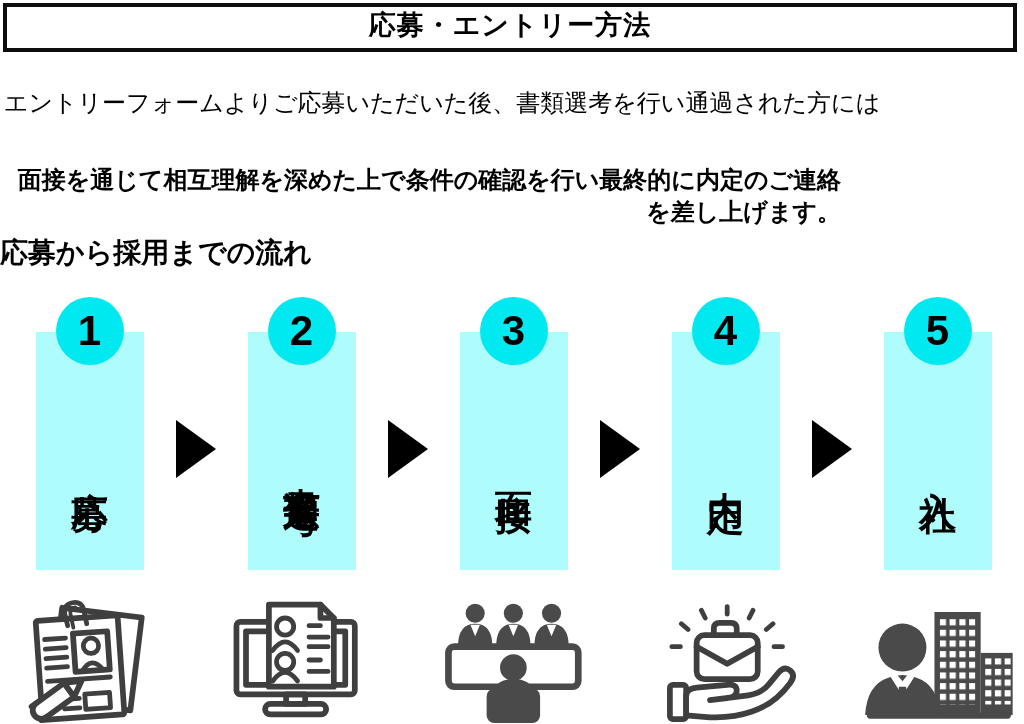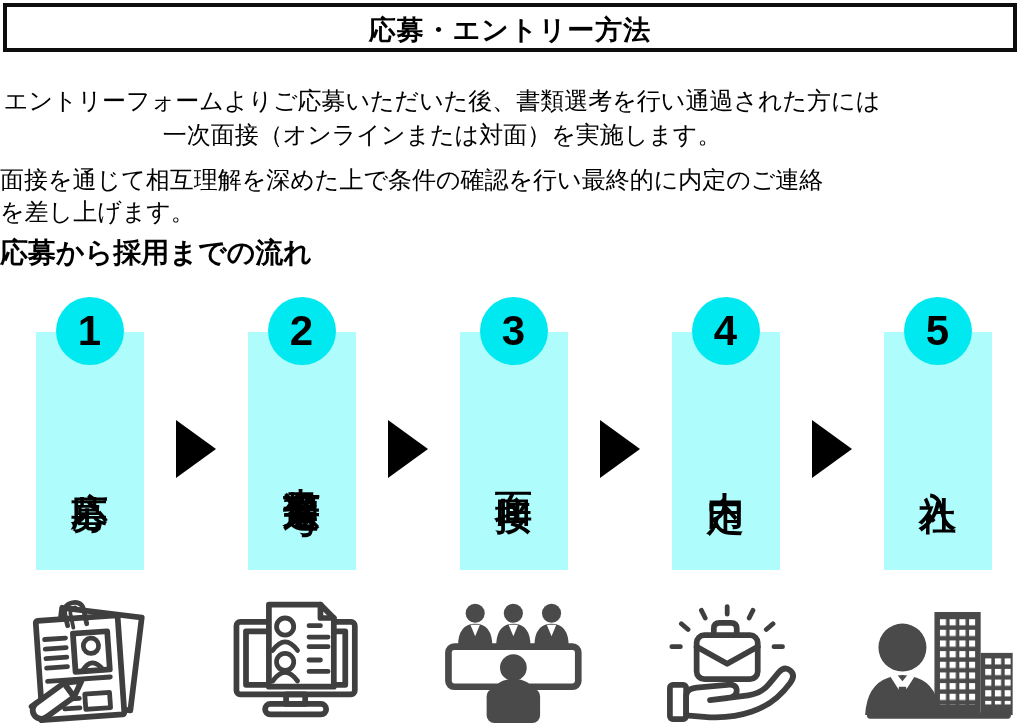--- a/index.html
+++ b/index.html
@@ -3,30 +3,30 @@
 <meta charset="utf-8">
 <style>
   html,body{margin:0;padding:0;}
   body{
     width:1024px;height:724px;position:relative;overflow:hidden;
     background:#ffffff;color:#000;
     font-family:"Liberation Sans","DejaVu Sans",sans-serif;
   }
   .title-box{
     position:absolute;left:3px;top:3px;width:1006px;height:41px;
-    border:4px solid #0d0d0d;display:flex;align-items:flex-end;justify-content:center;
+    border:4px solid #0d0d0d;display:flex;align-items:flex-start;justify-content:center;
   }
   .title-box h1{margin:0;font-size:27px;font-weight:bold;letter-spacing:1px;}
   .intro-p1{
     position:absolute;top:86px;left:0;width:884px;text-align:center;
-    font-size:24px;line-height:34px;font-weight:500;font-family:Liberation Mono, monospace;
+    font-size:24px;line-height:34px;font-weight:500;
   }
   .intro-p2{
-    position:absolute;top:164px;left:0;width:841px;text-align:left;
-    font-size:24px;font-weight:400;
+    position:absolute;top:164px;left:0;width:841px;text-align:right;
+    font-size:24px;font-weight:700;
   }
   .flow-heading{
     position:absolute;top:234px;left:0;width:1024px;
     font-size:28px;font-weight:bold;margin:0;
   }
   .col{position:absolute;top:297px;width:212px;height:427px;}
   .step-box{
     position:absolute;top:35px;left:50%;transform:translateX(-50%);
     width:108px;height:238px;background:#aefcfc;
     display:flex;align-items:center;justify-content:center;
@@ -57,21 +57,20 @@
 </style>
 </head>
 <body>
 
 <div class="title-box">
   <h1>応募・エントリー方法</h1>
 </div>
 
 <div class="intro-p1">
   <div>エントリーフォームよりご応募いただいた後、書類選考を行い通過された方には</div>
-  <div>一次面接（オンラインまたは対面）を実施します。</div>
 </div>
 <div class="intro-p2">面接を通じて相互理解を深めた上で条件の確認を行い最終的に内定のご連絡を差し上げます。</div>
 
 <h2 class="flow-heading">応募から採用までの流れ</h2>
 
 <div class="col" style="left:-16.5px">
   <div class="step-circle">1</div>
   <div class="step-box">
     <div class="step-label">応募</div>
   </div>

